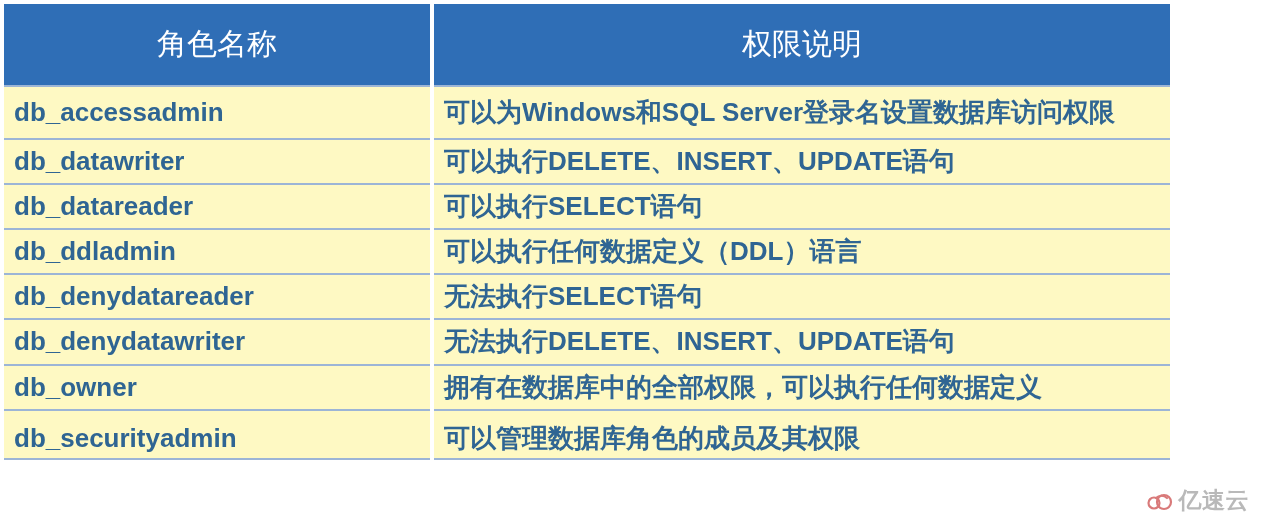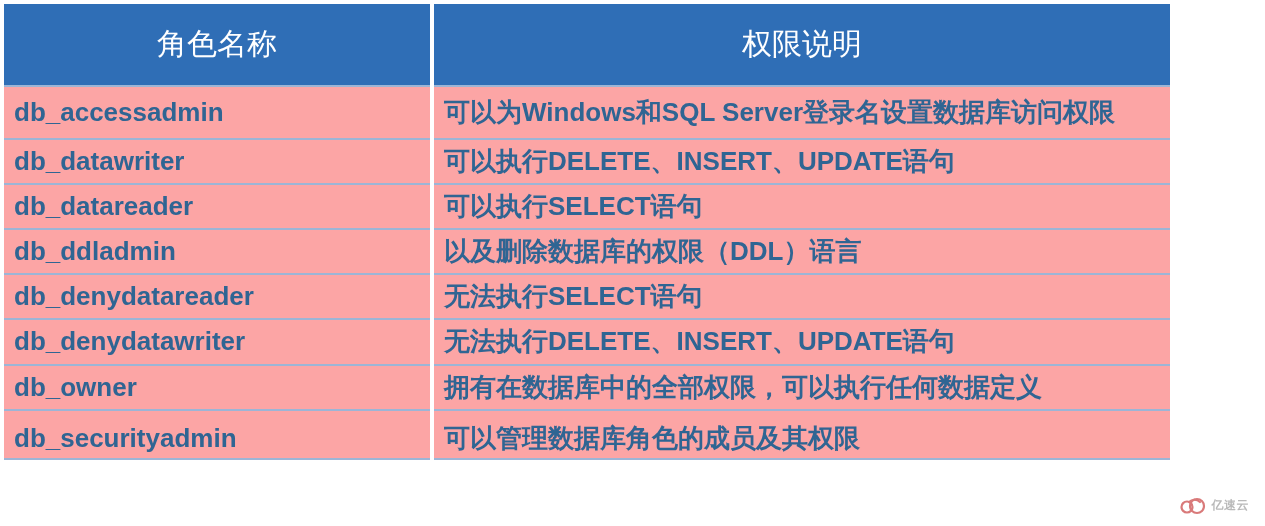--- a/index.html
+++ b/index.html
@@ -41,38 +41,38 @@
   td {
     color: #2f6593;
     font-weight: 700;
     font-size: 26px;
     line-height: 1.35;
     padding: 4px 12px 4px 10px;
     vertical-align: middle;
     border-left: 4px solid #ffffff;
     border-right: 4px solid #ffffff;
     border-bottom: 2px solid #9cb5d6;
-    background: #fca5a5;
+    background: #fef9c3;
     font-family: Arial, "Microsoft YaHei", sans-serif;
   }
   td.desc {
     font-family: "Microsoft YaHei", "PingFang SC", Arial, sans-serif;
   }
   tr.tall td { padding-top: 8px; padding-bottom: 8px; }
   tr.sec td  { padding-top: 10px; padding-bottom: 2px; }
 
   .watermark {
     position: absolute;
     right: 16px;
     bottom: 10px;
     display: flex;
     align-items: center;
     gap: 4px;
     color: #b9b9b9;
-    font-size: 12px;
+    font-size: 23px;
     font-weight: 600;
     font-family: "Microsoft YaHei", sans-serif;
     letter-spacing: 0.5px;
   }
   .watermark svg { display: block; }
 </style>
 </head>
 <body>
 
 <div class="wrap">
@@ -95,21 +95,21 @@
       <tr>
         <td>db_datawriter</td>
         <td class="desc">可以执行DELETE、INSERT、UPDATE语句</td>
       </tr>
       <tr>
         <td>db_datareader</td>
         <td class="desc">可以执行SELECT语句</td>
       </tr>
       <tr>
         <td>db_ddladmin</td>
-        <td class="desc">以及删除数据库的权限（DDL）语言</td>
+        <td class="desc">可以执行任何数据定义（DDL）语言</td>
       </tr>
       <tr>
         <td>db_denydatareader</td>
         <td class="desc">无法执行SELECT语句</td>
       </tr>
       <tr>
         <td>db_denydatawriter</td>
         <td class="desc">无法执行DELETE、INSERT、UPDATE语句</td>
       </tr>
       <tr>

